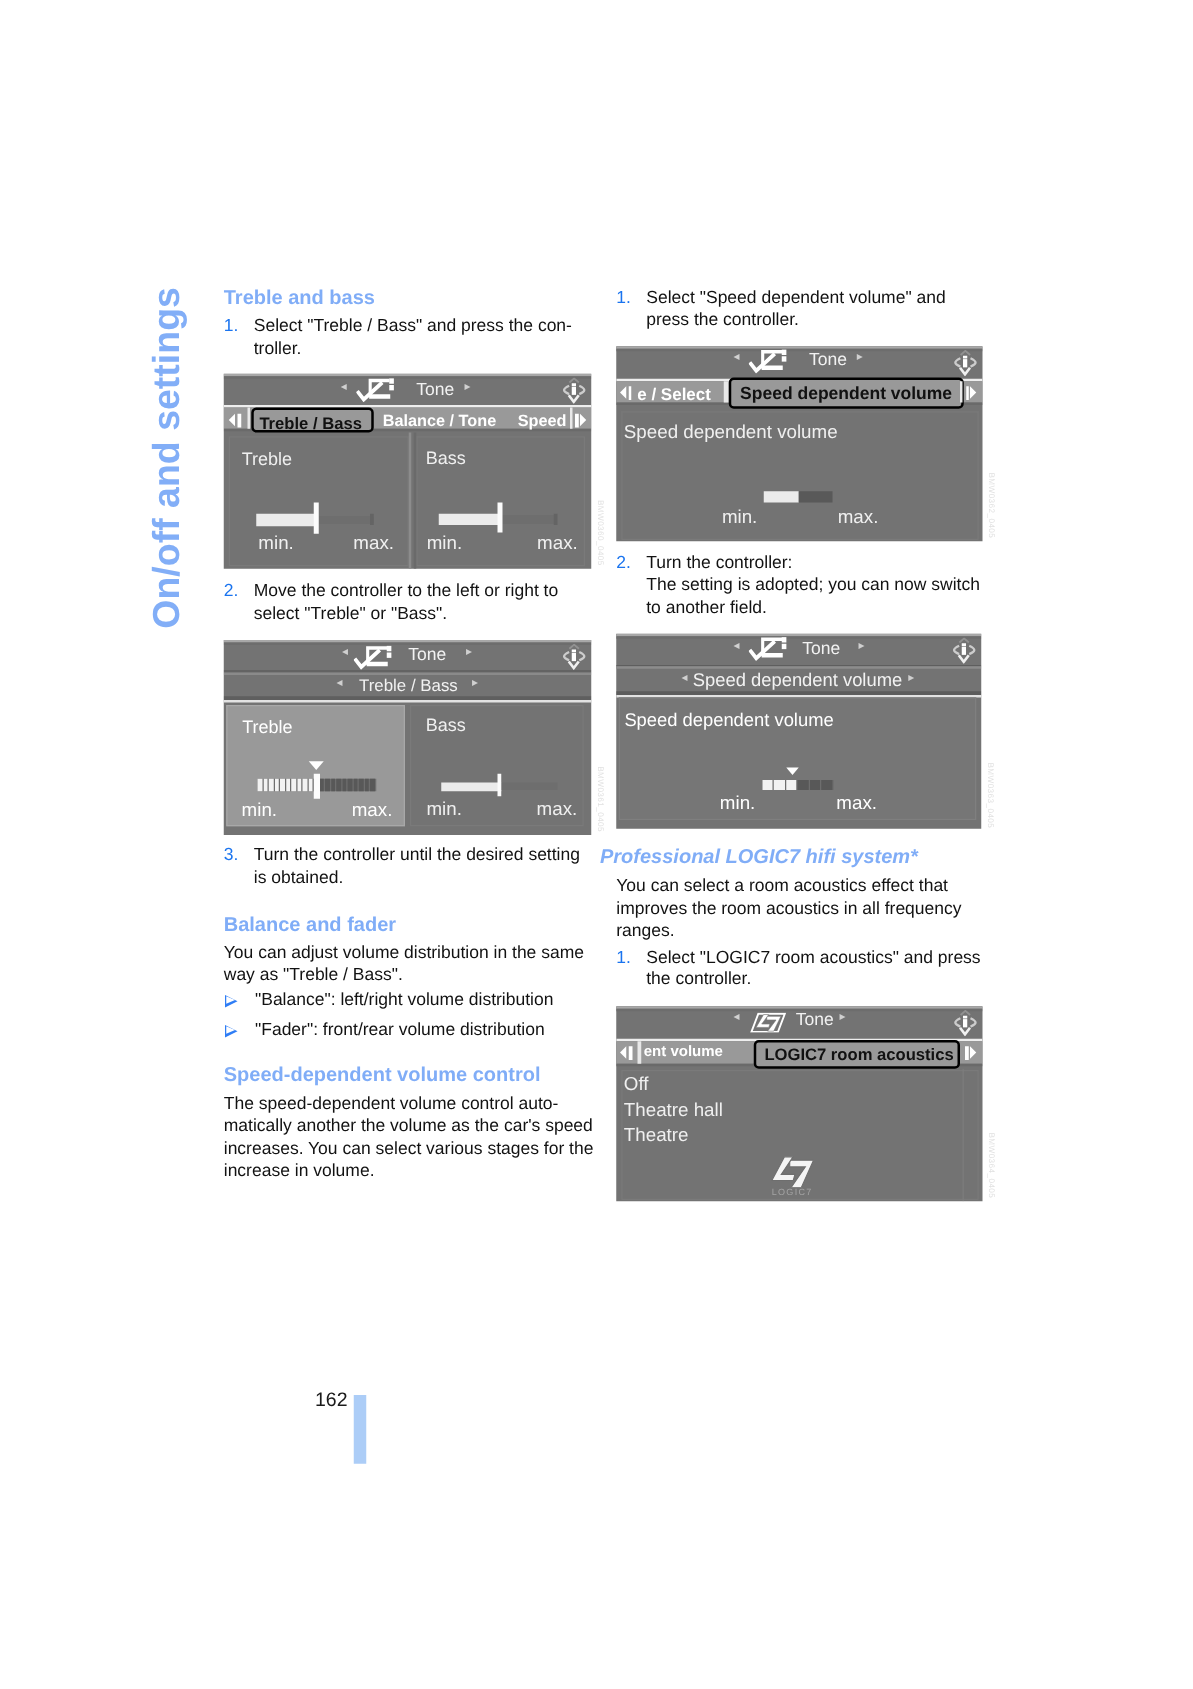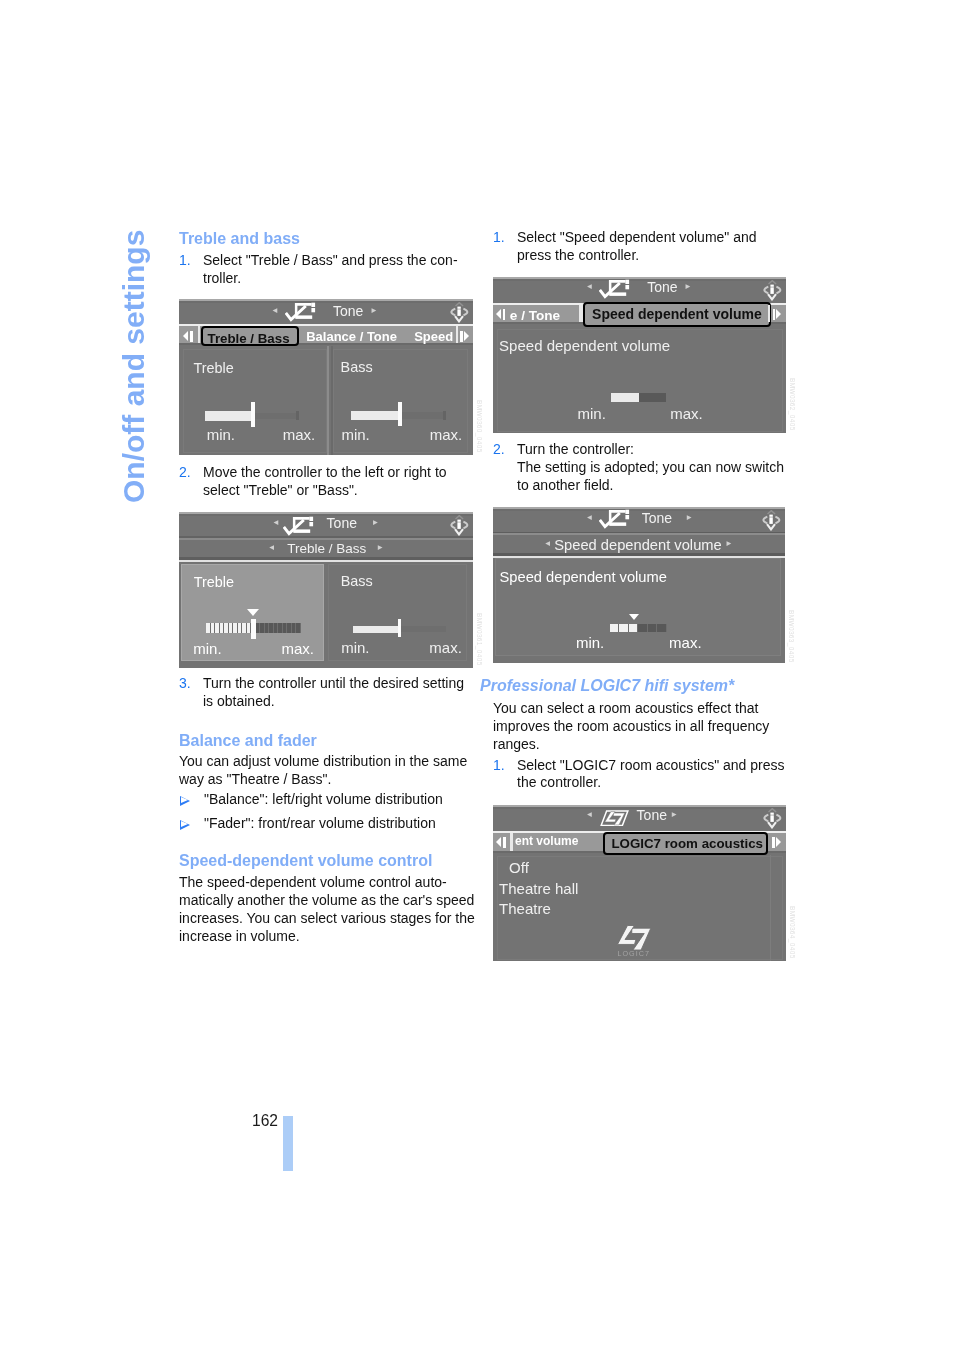--- a/index.html
+++ b/index.html
@@ -179,21 +179,21 @@
     <div class="bar-d" style="left:222.3px;top:114.2px;width:44.8px;height:6px;background:#6e6e6e;"></div>
     <div class="knob" style="left:218.7px;top:106.7px;width:3.8px;height:18.8px;"></div>
     <div class="lbl" style="left:162.2px;top:127.7px;font-size:15px;line-height:15px;color:#f0f0f0;">min.</div>
     <div class="lbl" style="right:11.2px;top:127.7px;font-size:15px;line-height:15px;color:#f0f0f0;">max.</div>
   </div>
 <div class="num" style="left:179px;top:674.6px;">3.</div>
 <div class="p" style="left:203px;top:674.6px;">Turn the controller until the desired setting
 is obtained.</div>
 <div class="h" style="left:179px;top:731.5px;">Balance and fader</div>
 <div class="p" style="left:179px;top:752.9px;">You can adjust volume distribution in the same
-way as "Theatre / Bass".</div>
+way as "Treble / Bass".</div>
 <div class="tri" style="left:179.7px;top:795.6px;">
     <i></i>
   </div>
 <div class="p" style="left:204px;top:790.6px;">"Balance": left/right volume distribution</div>
 <div class="tri" style="left:179.7px;top:819.8px;">
     <i></i>
   </div>
 <div class="p" style="left:204px;top:814.8px;">"Fader": front/rear volume distribution</div>
 <div class="h" style="left:179px;top:851.5px;text-align:center;">Speed-dependent volume control</div>
 <div class="p" style="left:179px;top:873.8px;">The speed-dependent volume control auto-
@@ -225,21 +225,21 @@
         <rect x="7.4" y="7.3" width="3.4" height="6.6" fill="#ffffff"></rect>
         <path d="M5.0 14.2 L9.0 19.4 L13.0 14.2" stroke="#f0f0f0" stroke-width="2.1" fill="none"></path>
       </svg></div>
     <div class="sc-sep-w" style="top:25.5px;"></div>
     <div class="sc-tabrow" style="top:27.5px;height:17.5px;"></div>
     <div class="sc-dark" style="top:45px;height:2.4px;"></div>
     <div class="arrowbtn" style="left:2.8px;top:31.6px;width:9px;height:11px;">
       <div class="bar" style="left:7.2px;top:0;width:2.3px;height:11px;"></div>
       <div class="tr" style="left:0;top:0;border-right:5.6px solid #fff;border-top:5.5px solid transparent;border-bottom:5.5px solid transparent;"></div>
     </div>
-    <div class="sc-tabtxt" style="left:16.8px;top:31.5px;font-size:13.6px;">e / Tone</div>
+    <div class="sc-tabtxt" style="left:16.8px;top:31.5px;font-size:13.6px;">e / Select</div>
     <div class="vsep" style="left:86.3px;top:27.5px;width:3.4px;height:17.5px;background:#e8e8e8;"></div>
     <div class="sc-tabsel" style="left:89.6px;top:24.8px;width:184.5px;height:21.1px;">
       <span style="left:7.5px;top:3px;font-size:14px;line-height:14px;">Speed dependent volume</span>
     </div>
     <div class="vsep" style="left:275px;top:27.5px;width:2.4px;height:17.5px;background:#e8e8e8;"></div>
     <div class="arrowbtn" style="left:279.5px;top:31.6px;width:9px;height:11px;">
       <div class="bar" style="left:0;top:0;width:2.3px;height:11px;"></div>
       <div class="tr" style="left:3.4px;top:0;border-left:5.6px solid #fff;border-top:5.5px solid transparent;border-bottom:5.5px solid transparent;"></div>
     </div>
     <div class="abs" style="position:absolute;left:3.6px;top:51.6px;width:286px;height:103px;border:1px solid #7a7a7a;box-sizing:border-box;"></div>
@@ -333,21 +333,21 @@
     <div class="vsep" style="left:17px;top:27.7px;width:2.7px;height:18px;background:#e8e8e8;"></div>
     <div class="sc-tabtxt" style="left:22px;top:30px;font-size:12px;">ent volume</div>
     <div class="sc-tabsel" style="left:110px;top:26.5px;width:161.3px;height:19px;">
       <span style="left:6.5px;top:3.2px;font-size:13.3px;line-height:13.3px;">LOGIC7 room acoustics</span>
     </div>
     <div class="arrowbtn" style="left:279.3px;top:31.8px;width:9px;height:11px;">
       <div class="bar" style="left:0;top:0;width:2.3px;height:11px;"></div>
       <div class="tr" style="left:3.4px;top:0;border-left:5.6px solid #fff;border-top:5.5px solid transparent;border-bottom:5.5px solid transparent;"></div>
     </div>
     <div class="abs" style="position:absolute;left:3.6px;top:50.6px;width:286px;height:104px;border:1px solid #7a7a7a;box-sizing:border-box;"></div>
-    <div class="lbl" style="left:6.1px;top:55.1px;font-size:15px;line-height:15px;margin-left:10px;">Off</div>
+    <div class="lbl" style="left:6.1px;top:55.1px;font-size:15px;line-height:15px;">Off</div>
     <div class="lbl" style="left:6.1px;top:76px;font-size:15px;line-height:15px;">Theatre hall</div>
     <div class="lbl" style="left:6.1px;top:95.9px;font-size:15px;line-height:15px;">Theatre</div>
     <div class="abs" style="position:absolute;left:124.4px;top:119.5px;opacity:0.92;"><svg width="33.9" height="25.8" viewBox="0 0 34 26" aria-hidden="true">
         <path d="M14.8 3.2 H34 L24.2 25.2 H16.0 L27.4 8.6 H14.8 Z" fill="#fff" stroke="#6e6e6e" stroke-width="0.9"></path>
         <path d="M10.5 0.5 H17.5 L8.0 14.6 H19.0 L17.6 19.6 H0.4 Z" fill="#fff" stroke="#6e6e6e" stroke-width="0.9"></path>
       </svg></div>
     <div class="abs" style="position:absolute;left:124.4px;top:145.4px;font-size:7.2px;line-height:8px;letter-spacing:1.05px;color:#a4a4a4;">LOGIC7</div>
     <div class="vsep" style="left:276.8px;top:50px;width:1px;height:106px;background:#7d7d7d;"></div>
   </div>
 <div class="micro" style="left:483px;top:399.7px;">BMW0360_0405</div>

